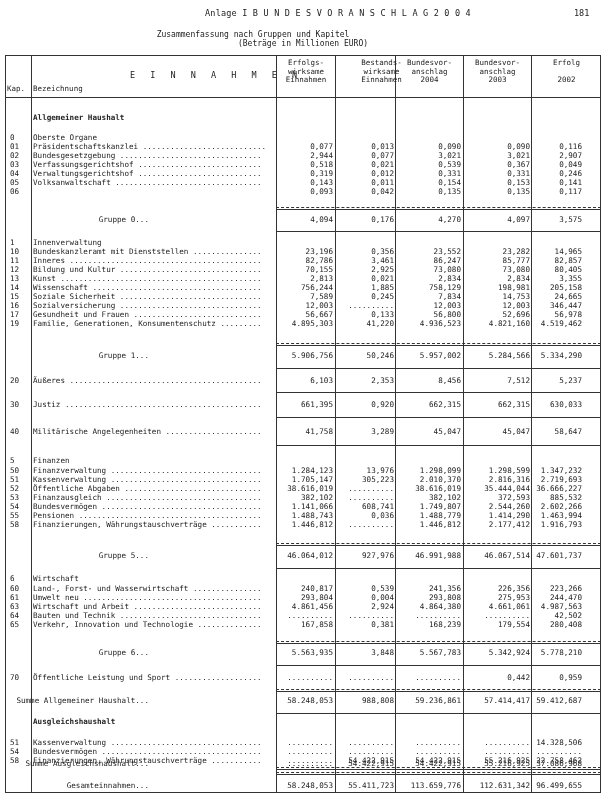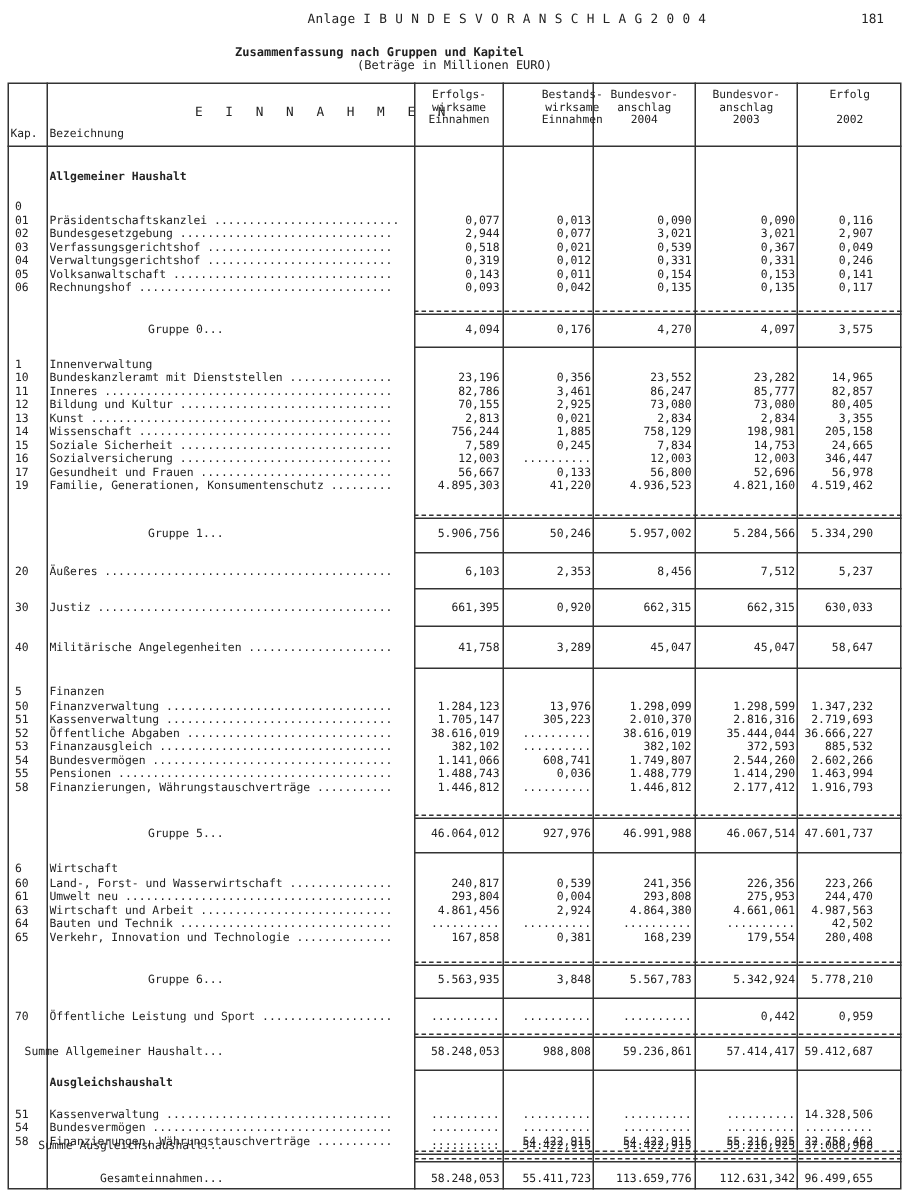--- a/index.html
+++ b/index.html
@@ -1,21 +1,21 @@
 <!DOCTYPE html>
 <html><head>
 <meta charset="utf-8">
 <style>
   html, body { margin:0; padding:0; background:#ffffff; }
   body { width:606px; height:797px; position:relative; overflow:hidden;
          font-family:"DejaVu Sans Mono","Liberation Mono",monospace; color:#222; }
   .abs { position:absolute; white-space:nowrap; }
   .title { top:8px; left:205px; font-size:8.5px; letter-spacing:0.2px; }
   .pageno { top:8px; left:574px; font-size:8.5px; }
-  .sub1 { top:30px; left:0; width:506px; text-align:center; font-size:8px;font-weight:bold; }
+  .sub1 { top:30px; left:0; width:506px; text-align:center; font-size:8px; }
   .sub2 { top:39px; left:0; width:606px; text-align:center; font-size:8px; }
 
   .frame { position:absolute; left:5px; top:55px; width:596px; height:738px;
            border:1px solid #333; box-sizing:border-box; }
   .vline { position:absolute; top:55px; width:1px; background:#333; }
   .hline { position:absolute; height:1px; background:#333; }
   .dline { position:absolute; height:3px; border-top:1px dashed #333; border-bottom:1px solid #333; box-sizing:border-box; }
 
   .hdr { position:absolute; font-size:7.5px; text-align:center; line-height:8.5px; }
   .einn { top:70px; left:130px; font-size:8.5px; letter-spacing:5px; }
@@ -95,20 +95,21 @@
 <div class="hline" style="left:276px;top:713px;width:325px"></div>
 <div class="dline" style="left:276px;top:767px;width:325px"></div>
 
 <div id="rows">
     <div class="row" style="top: 113px;">
       <span class="kap"></span>
       <span class="bez bold">Allgemeiner Haushalt</span>
     </div>
     <div class="row" style="top: 133px;">
       <span class="kap">0</span>
+      <span class="bez">Oberste Organe</span>
     </div>
     <div class="row" style="top: 142px;">
       <span class="kap">01</span>
       <span class="bez">Präsidentschaftskanzlei ...........................</span>
       <span class="c c1">0,077</span>
       <span class="c c2">0,013</span>
       <span class="c c3">0,090</span>
       <span class="c c4">0,090</span>
       <span class="c c5">0,116</span>
     </div>
@@ -143,21 +144,20 @@
       <span class="kap">05</span>
       <span class="bez">Volksanwaltschaft ................................</span>
       <span class="c c1">0,143</span>
       <span class="c c2">0,011</span>
       <span class="c c3">0,154</span>
       <span class="c c4">0,153</span>
       <span class="c c5">0,141</span>
     </div>
     <div class="row" style="top: 187px;">
       <span class="kap">06</span>
-      <span class="bez">Rechnungshof .....................................</span>
       <span class="c c1">0,093</span>
       <span class="c c2">0,042</span>
       <span class="c c3">0,135</span>
       <span class="c c4">0,135</span>
       <span class="c c5">0,117</span>
     </div>
     <div class="row" style="top: 215px;">
       <span class="kap"></span>
       <span class="lbl">Gruppe 0...</span>
       <span class="c c1">4,094</span>

